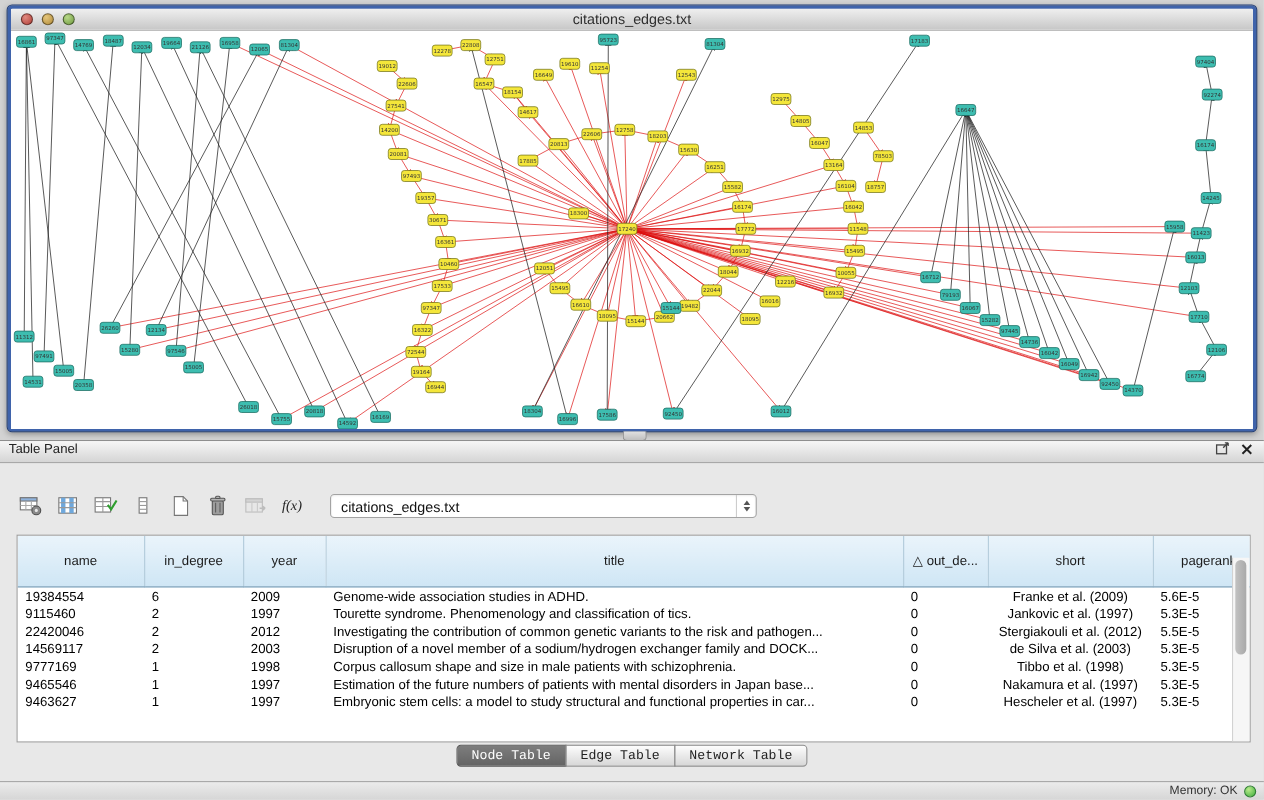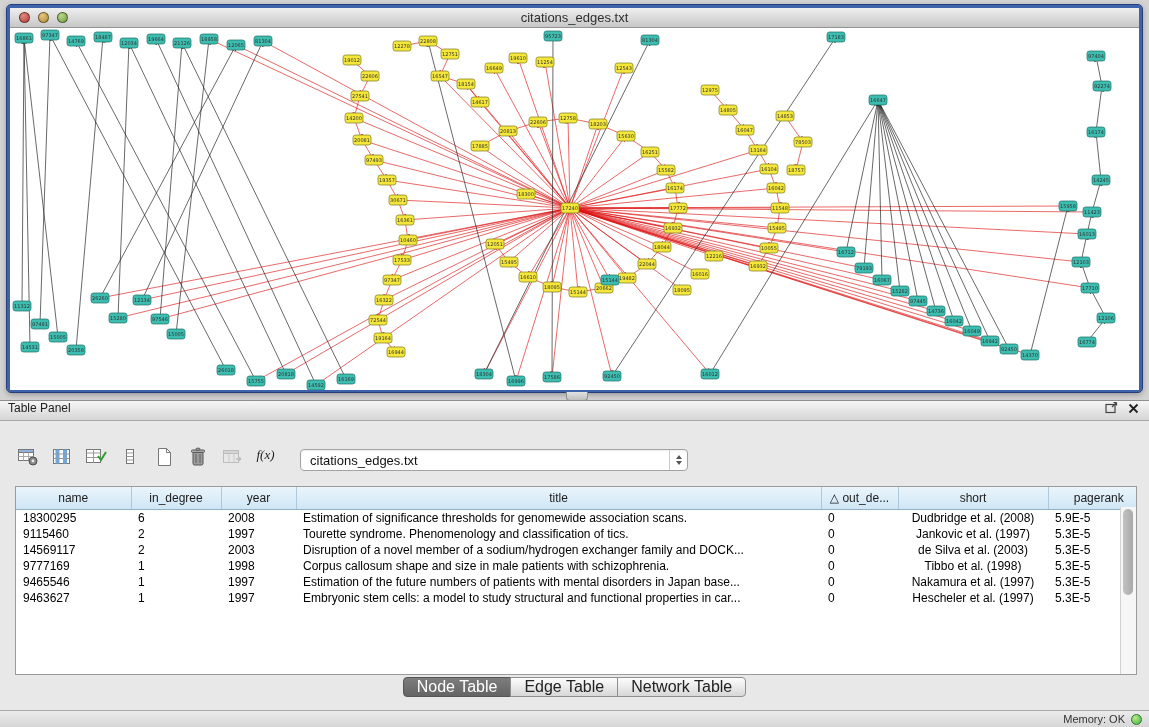--- a/index.html
+++ b/index.html
@@ -47,21 +47,21 @@
   }
   .panel-header{
     height:19px;display:flex;padding:0 8px;
     background:linear-gradient(#f6f6f6,#d5d5d5);border-bottom:1px solid #a8a8a8;
   }
   .panel-title{font-size:12px;color:#222}
   .ph-spacer{flex:1}
   .ph-icon{display:flex;align-items:center;justify-content:center;width:16px;height:14px;cursor:default;margin-left:6px}
 
   .toolbar{position:absolute;left:14px;top:44px;height:30px;display:flex;align-items:center;gap:7px}
-  .tbtn{width:27px;height:27px;display:flex;justify-content:center;background:transparent;border:none;padding:0}
+  .tbtn{width:27px;height:27px;display:flex;align-items:center;justify-content:center;background:transparent;border:none;padding:0}
   .tbtn.dim{opacity:.45}
   .fx-label{font-style:italic;font-size:13px;font-family:"Liberation Serif",serif;color:#222}
 
   .combo{
     margin-left:14px;width:388px;height:22px;background:#fff;
     border:1px solid #a3a3a3;border-radius:4px;display:flex;align-items:center;
     padding-left:9px;font-size:13px;color:#111;box-sizing:border-box;
     box-shadow:inset 0 1px 2px rgba(0,0,0,.08);
   }
   .combo-arrows{margin-left:auto;width:17px;height:100%;border-left:1px solid #cdcdcd;
@@ -71,38 +71,38 @@
 
   .table-wrap{
     position:absolute;left:15px;top:85px;width:1120px;height:187px;
     background:#fff;border:1px solid #9b9b9b;box-sizing:content-box;overflow:hidden;
   }
   table.data{border-collapse:collapse;table-layout:fixed;width:1120px;font-size:12px}
   table.data thead th{
     height:19px;background:linear-gradient(#eaf4fb,#cfe6f5);
     border-right:1px solid #aec9da;border-bottom:1px solid #8fb0c6;
     font-weight:normal;color:#1c1c1c;text-align:center;
-    overflow:hidden;white-space:nowrap;padding:4px 3px;box-sizing:border-box;
+    overflow:hidden;white-space:nowrap;padding:16px 3px;box-sizing:border-box;
   }
   table.data thead th:last-child{border-right:none}
   table.data td{
     height:16px;line-height:16px;padding:0 7px;white-space:nowrap;overflow:hidden;
     color:#000;box-sizing:border-box;
   }
   .c0{width:115px}.c1{width:90px}.c2{width:75px}.c3{width:525px}.c4{width:77px}.c5{width:150px}.c6{width:101px}
   td.c5{text-align:center}
 
   .vscroll{position:absolute;right:0;top:20px;bottom:0;width:15px;background:#f6f6f6;border-left:1px solid #d2d2d2}
   .vthumb{position:absolute;left:2px;top:2px;width:10px;height:86px;background:linear-gradient(90deg,#c2c2c2,#a9a9a9);border-radius:6px}
 
   .tabs-row{position:absolute;left:0;right:0;top:275px;height:22px;display:flex;justify-content:center;align-items:center}
   .seg{
-    height:20px;font-size:16px;padding:0 13px;border:1px solid #8f8f8f;
+    height:20px;font-size:12px;padding:0 13px;border:1px solid #8f8f8f;
     background:linear-gradient(#fdfdfd,#d7d7d7);color:#222;margin-left:-1px;
-    font-family:Liberation Sans, sans-serif;
+    font-family:Liberation Mono, monospace;
   }
   .seg:first-child{border-radius:4px 0 0 4px;margin-left:0}
   .seg:last-child{border-radius:0 4px 4px 0}
   .seg.sel{background:linear-gradient(#7d7d7d,#646464);color:#fff;border-color:#565656}
 
   
   .statusbar{
     position:absolute;left:0;top:710px;width:1149px;height:17px;box-sizing:border-box;
     background:linear-gradient(#ebebeb,#d6d6d6);border-top:1px solid #a9a9a9;
     display:flex;align-items:center;justify-content:flex-end;padding-right:7px;gap:6px;
@@ -891,36 +891,45 @@
             <th class="c1">in_degree</th>
             <th class="c2">year</th>
             <th class="c3">title</th>
             <th class="c4">△ out_de...</th>
             <th class="c5">short</th>
             <th class="c6">pagerank</th>
           </tr>
       </thead>
       <tbody id="tbody-rows">
           <tr>
-            <td class="c0">18300295</td>
+            <td class="c0">19384554</td>
             <td class="c1">6</td>
-            <td class="c2">2008</td>
-            <td class="c3">Estimation of significance thresholds for genomewide association scans.</td>
+            <td class="c2">2009</td>
+            <td class="c3">Genome-wide association studies in ADHD.</td>
             <td class="c4">0</td>
-            <td class="c5">Dudbridge et al. (2008)</td>
-            <td class="c6">5.9E-5</td>
+            <td class="c5">Franke et al. (2009)</td>
+            <td class="c6">5.6E-5</td>
           </tr>
           <tr>
             <td class="c0">9115460</td>
             <td class="c1">2</td>
             <td class="c2">1997</td>
             <td class="c3">Tourette syndrome. Phenomenology and classification of tics.</td>
             <td class="c4">0</td>
             <td class="c5">Jankovic et al. (1997)</td>
             <td class="c6">5.3E-5</td>
+          </tr>
+          <tr>
+            <td class="c0">22420046</td>
+            <td class="c1">2</td>
+            <td class="c2">2012</td>
+            <td class="c3">Investigating the contribution of common genetic variants to the risk and pathogen...</td>
+            <td class="c4">0</td>
+            <td class="c5">Stergiakouli et al. (2012)</td>
+            <td class="c6">5.5E-5</td>
           </tr>
           <tr>
             <td class="c0">14569117</td>
             <td class="c1">2</td>
             <td class="c2">2003</td>
             <td class="c3">Disruption of a novel member of a sodium/hydrogen exchanger family and DOCK...</td>
             <td class="c4">0</td>
             <td class="c5">de Silva et al. (2003)</td>
             <td class="c6">5.3E-5</td>
           </tr>

